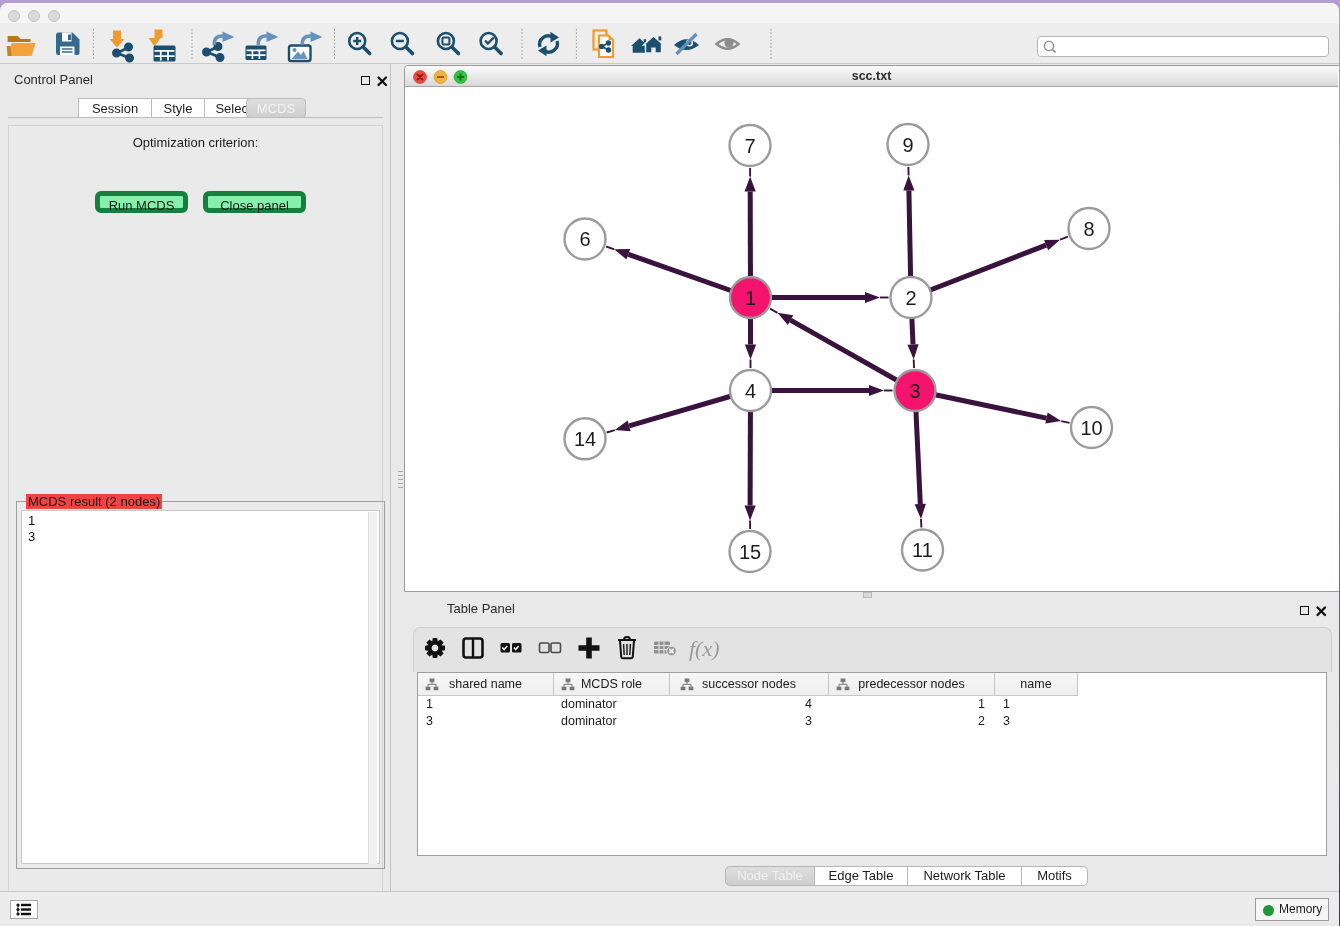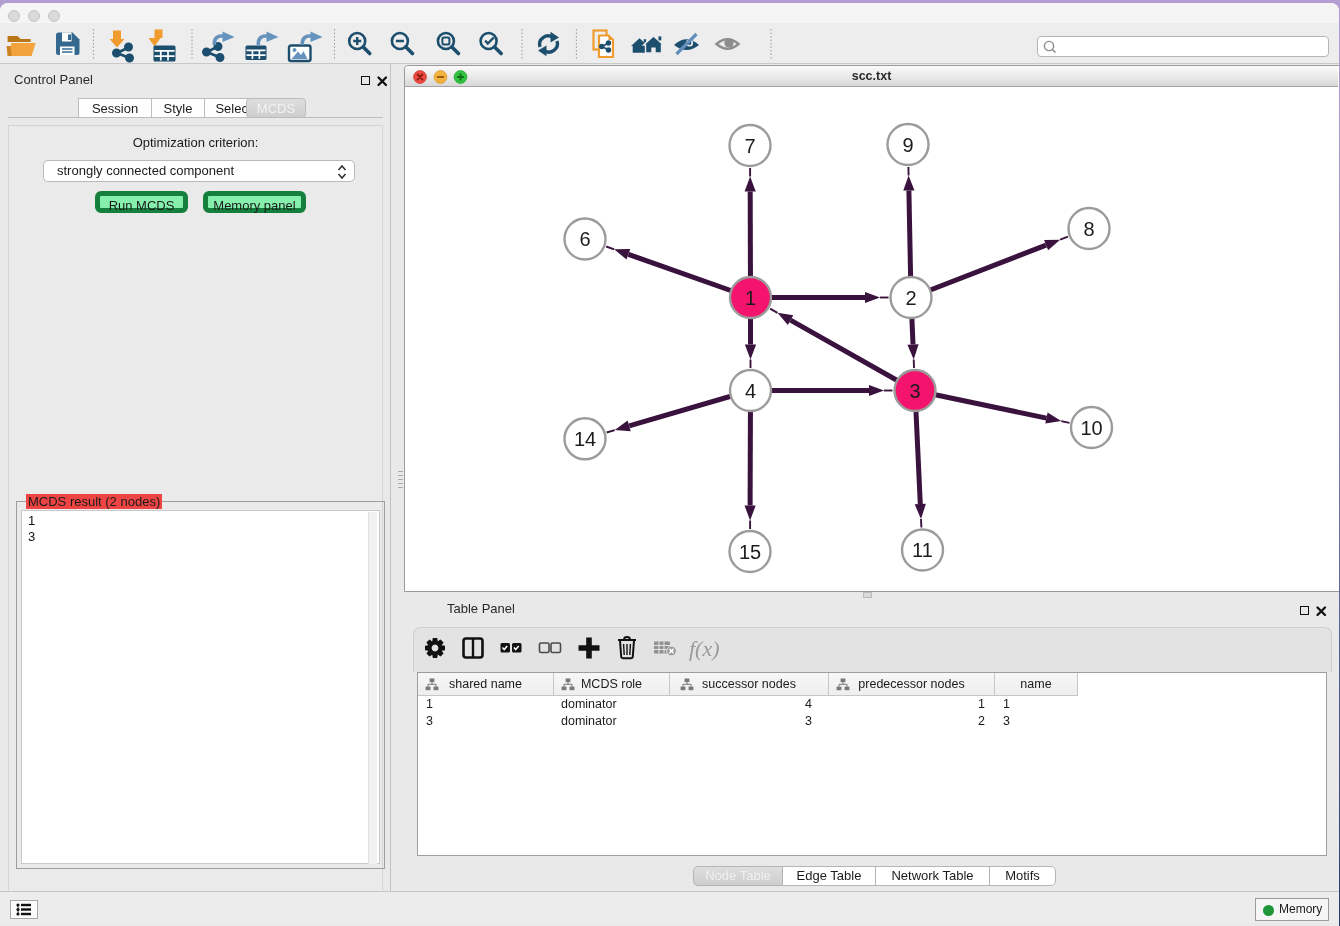--- a/index.html
+++ b/index.html
@@ -31,21 +31,21 @@
 #scctitle { position:absolute; left:0; top:0; width:933px; height:21px; background:linear-gradient(180deg,#fafafa 0%,#ececec 45%,#d8d8d8 100%); border-bottom:1px solid #a5a5a5; border-radius:4px 4px 0 0; }
 #sccname { position:absolute; top:3px; width:933px; text-align:center; font-size:12.5px; font-weight:bold; color:#2a2a2a; }
 
 #tpanel { position:absolute; left:392px; top:597px; width:948px; height:291px; background:#e9e9e9; }
 #tphead { position:absolute; left:27px; top:1px; font-size:13px; color:#2a2a2a;margin-left:28px; }
 #tptoolbar { position:absolute; left:21px; top:27px; width:919px; height:45px; background:#e3e3e3; border:1px solid #cfcfcf; border-bottom:none; border-radius:8px 8px 0 0; }
 #ttable { position:absolute; left:25px; top:72px; width:910px; height:184px; background:#fff; border:1px solid #9e9e9e; }
 #thead { position:absolute; left:0; top:0; width:660px; height:23px; background:linear-gradient(180deg,#f7f7f7,#eee); border-bottom:1px solid #c6c6c6; }
 .th { position:absolute; top:0; height:23px; border-right:1px solid #c6c6c6; font-size:12.5px; color:#1b1b1b; text-align:center; line-height:23px; }
 .td { position:absolute; font-size:12.5px; color:#1b1b1b; height:17px; line-height:17px; }
-.btab { position:absolute; top:266px; height:20px; background:#fff; border:1px solid #b5b5b5; font-size:13px; color:#1b1b1b; text-align:center; line-height:18px; }
+.btab { position:absolute; top:266px; height:20px; background:#fff; border:1px solid #b5b5b5; font-size:13px; color:#1b1b1b; text-align:center; line-height:18px;margin-left:32px; }
 
 #statusbar { position:absolute; left:0; top:888px; width:1339px; height:32px; background:#ececec; border-top:1px solid #c6c6c6; }
 #listbtn { position:absolute; left:10px; top:8px; width:28px; height:19px; background:#fbfbfb; border:1px solid #a8a8a8; }
 #membtn { position:absolute; left:1255px; top:6px; width:74px; height:23px; background:#f6f6f6; border:1px solid #9c9c9c; font-size:12px; color:#1b1b1b; }
 svg { display:block; }
 </style>
 </head>
 <body>
 <div id="desktop"></div>
 <div id="appwin">
@@ -210,26 +210,22 @@
     <svg style="position:absolute; left:376px; top:11px;" width="13" height="13">
         <path d="M2.5,2.5 L10,10 M10,2.5 L2.5,10" stroke="#111" stroke-width="2.3" stroke-linecap="round"></path>
       </svg>
     <div style="position:absolute; left:8px; top:53px; width:375px; height:1px; background:#bcbcbc;"></div>
     <div class="tab" style="left:78px; width:74px;">Session</div>
     <div class="tab" style="left:151px; width:54px;">Style</div>
     <div class="tab" style="left:204px; width:59px;">Select</div>
     <div class="tab" id="tabMCDS" style="left:246px; width:60px;">MCDS</div>
     <div id="cpinner"></div>
     <div id="optlabel">Optimization criterion:</div>
-    <div id="dropdown">strongly connected component<svg style="position:absolute; right:7px; top:3px;" width="10" height="16">
-          <path d="M1.5,6 L5,2 L8.5,6" fill="none" stroke="#333" stroke-width="1.6"></path>
-          <path d="M1.5,10 L5,14 L8.5,10" fill="none" stroke="#333" stroke-width="1.6"></path>
-        </svg></div>
     <div class="btn" style="left:95px; width:93px;">Run MCDS</div>
-    <div class="btn" style="left:203px; width:103px;">Memory panel</div>
+    <div class="btn" style="left:203px; width:103px;">Close panel</div>
     <div id="grpbox">
       <div id="grplabel">MCDS result (2 nodes)</div>
       <div id="grptext">1<br>3<div id="grpscroll"></div></div>
     </div>
   </div>
   <div id="sccwin">
     <div id="scctitle">
       <div id="sccname">scc.txt</div>
       <svg style="position:absolute; left:8px; top:3.5px;" width="62" height="14">
       <circle cx="7" cy="7" r="6.4" fill="#ee4a42" stroke="#c93b33" stroke-width="0.8"></circle>

